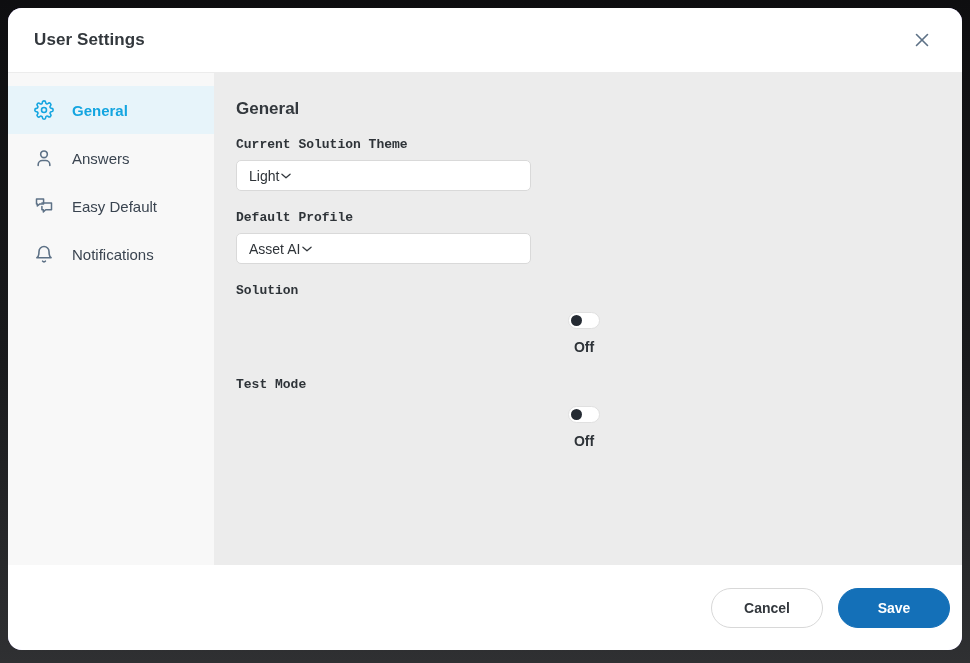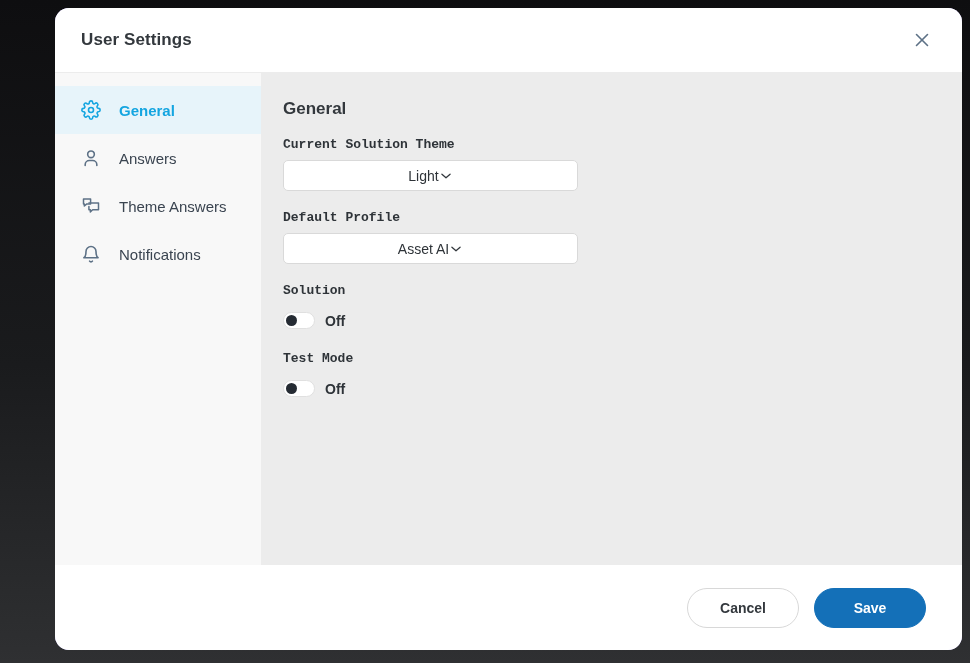--- a/index.html
+++ b/index.html
@@ -11,21 +11,20 @@
     overflow: hidden;
   }
   .modal {
     position: absolute;
     left: 8px; top: 8px; right: 8px; bottom: 13px;
     background: #c4b5fd;
     border-radius: 14px;
     overflow: hidden;
     display: flex;
     flex-direction: column;
-    margin-left: 47px;
   }
   
   .modal-header {
     height: 65px;
     flex: 0 0 65px;
     display: flex;
     align-items: center;
     justify-content: space-between;
     padding: 0 26px 0 26px;
     background: #ffffff;
@@ -101,32 +100,33 @@
   }
   .field { margin-bottom: 19px; }
   .select {
     width: 295px;
     height: 31px;
     background: #ffffff;
     border: 1px solid #d9d9d9;
     border-radius: 5px;
     display: flex;
     align-items: center;
-    justify-content: center;
+    justify-content: flex-start;
     padding: 0 12px;
     font-size: 14px;
     color: #2e3338;
     cursor: pointer;
   }
   .select .chevron { width: 14px; height: 14px; color: #33383d; }
   .toggle-row {
     display: flex;
     align-items: center;
     gap: 10px;
     margin: 14px 0 22px 0;
+    flex-direction: column;
   }
   .toggle {
     width: 32px;
     height: 17px;
     background: #ffffff;
     border: 1px solid #e0e0e0;
     border-radius: 9px;
     position: relative;
     cursor: pointer;
   }
@@ -144,21 +144,21 @@
   }
   
   .modal-footer {
     flex: 0 0 85px;
     height: 85px;
     background: #ffffff;
     display: flex;
     align-items: center;
     justify-content: flex-end;
     gap: 15px;
-    padding-right: 36px;
+    padding-right: 12px;
   }
   .btn {
     min-width: 112px;
     height: 40px;
     border-radius: 20px;
     font-family: inherit;
     font-size: 14px;
     font-weight: 700;
     cursor: pointer;
     display: inline-flex;
@@ -219,21 +219,21 @@
       </div>
 
 
       <div class="nav-item">
         <span class="icon">
           <svg viewBox="0 0 24 24" fill="none" stroke="currentColor" stroke-width="1.8" stroke-linecap="round" stroke-linejoin="round">
             <path d="M3 3.5h8.5v6H7l-3 2.5v-2.5H3z"></path>
             <path d="M9.5 8.5H21v8h-7l-2.8 2.6V16.5H9.5v-4"></path>
           </svg>
         </span>
-        <span class="nav-label">Theme Answers</span>
+        <span class="nav-label">Easy Default</span>
       </div>
 
       <div class="nav-item">
         <span class="icon">
           <svg viewBox="0 0 24 24" fill="none" stroke="currentColor" stroke-width="1.9" stroke-linecap="round" stroke-linejoin="round">
             <path d="M18 9a6 6 0 0 0-12 0c0 6-2.5 7.5-2.5 7.5h17S18 15 18 9"></path>
             <path d="M13.7 20.5a2 2 0 0 1-3.4 0"></path>
           </svg>
         </span>
         <span class="nav-label">Notifications</span>

